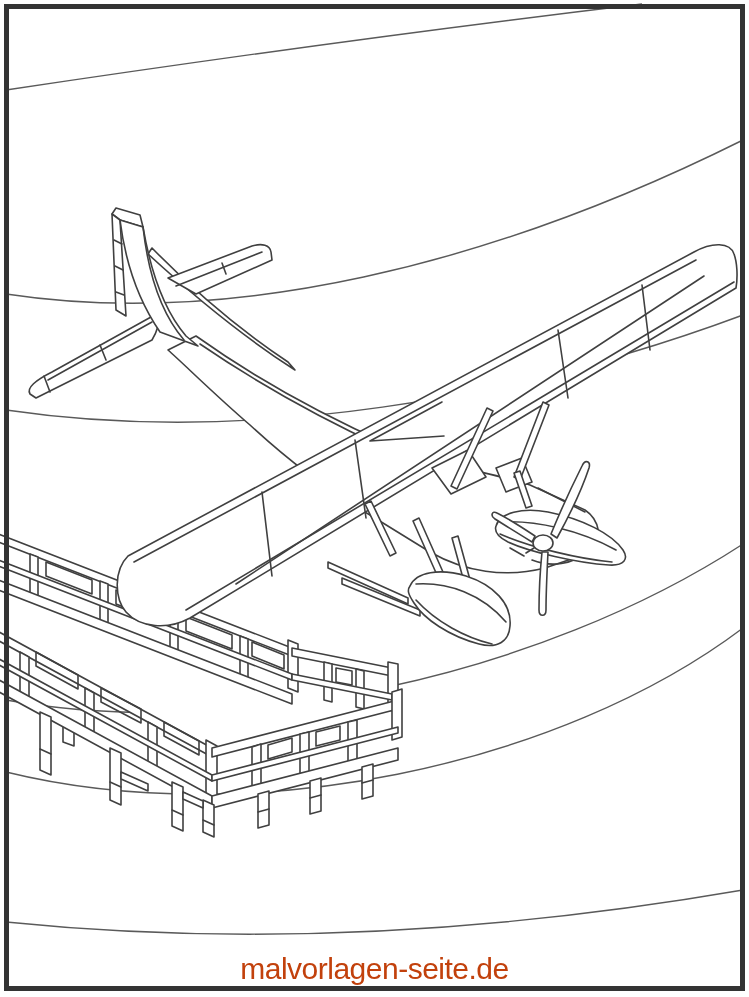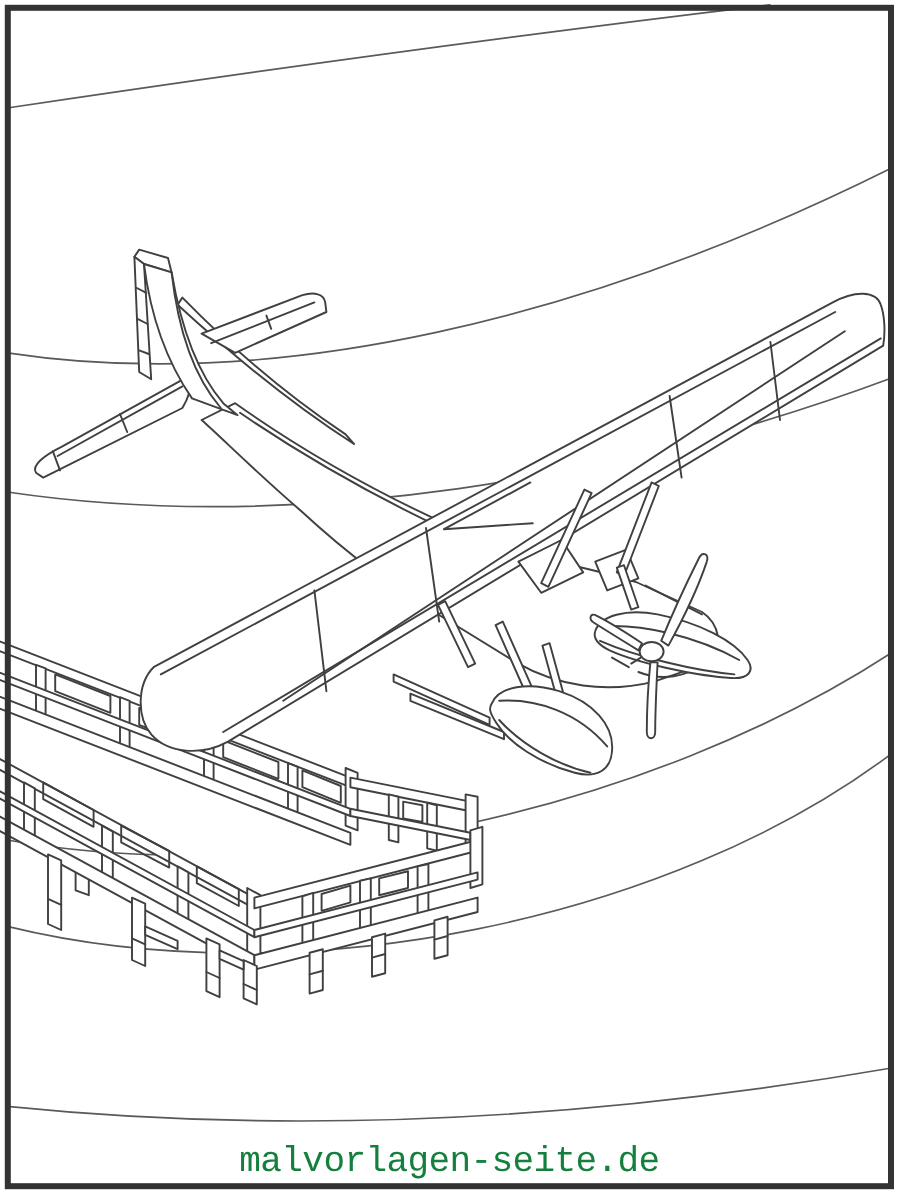--- a/index.html
+++ b/index.html
@@ -4,21 +4,21 @@
 <style>
   html,body{margin:0;padding:0;background:#ffffff;}
   .page{
     position:relative;width:749px;height:997px;background:#ffffff;
     overflow:hidden;font-family:"Liberation Sans", sans-serif;
   }
   .artwork{position:absolute;left:0;top:0;}
   .caption{
     position:absolute;left:0;bottom:11px;width:100%;
     text-align:center;font-size:30px;letter-spacing:-0.5px;
-    color:#15803d;font-family:Liberation Mono, monospace;
+    color:#c2410c;font-family:Liberation Sans, sans-serif;
   }
 </style>
 </head>
 <body>
 
 <div class="page">
 
   <svg class="artwork" width="749" height="997" viewBox="0 0 749 997">
 
     <g fill="none" stroke="#5a5a5a" stroke-width="1.4">

